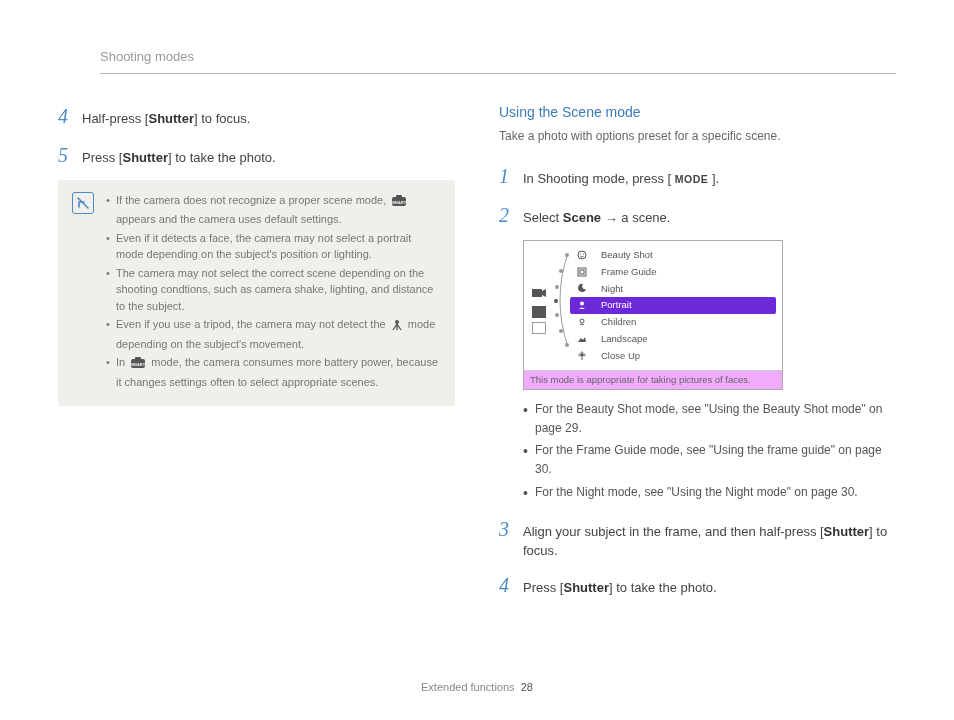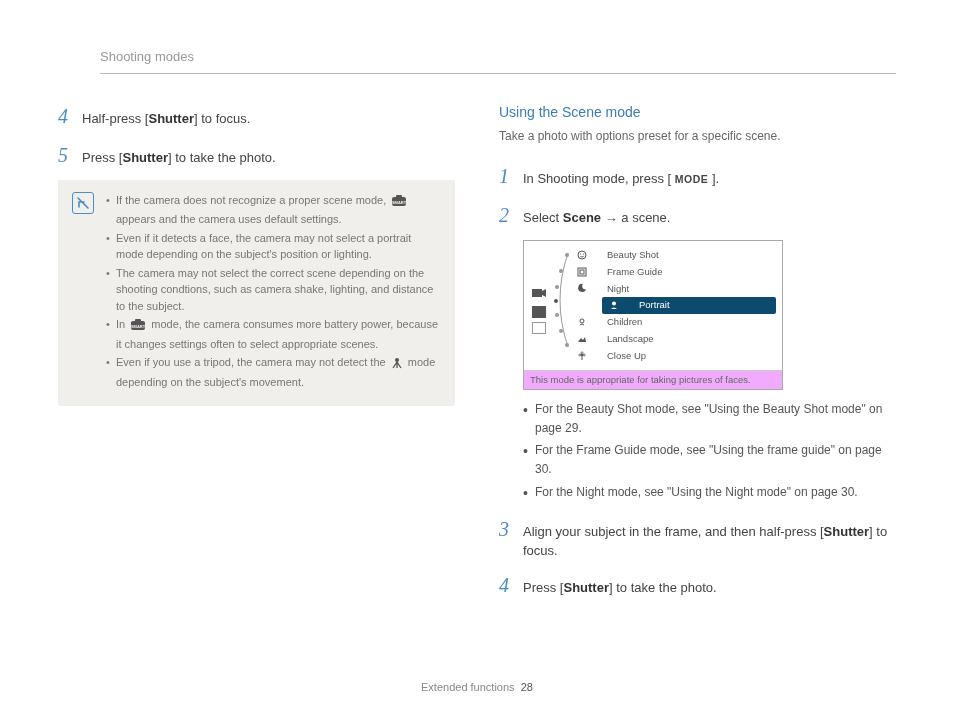--- a/index.html
+++ b/index.html
@@ -148,30 +148,29 @@
     flex-shrink:0;
     position:relative;
   }
   .scene-list {
     flex:1;
     padding: 2px 0;
   }
   .scene-item {
     display:flex;
     align-items:center;
-    gap:20px;
+    gap:14px;
     padding: 1.5px 6px;
     font-size:9.5px;
     color:#555;
   }
   .scene-item.sel {
-    background:#0c4a6e;
+    background:#6d28d9;
     color:#fff;
     border-radius:2px;
-    margin-left:32px;
   }
   .scene-item .si-icon {
     width:11px;height:11px;flex-shrink:0;
     display:flex;align-items:center;justify-content:center;
   }
   .scene-hint {
     background:#f0abfc;
     border-top:1px solid #ccc;
     padding:3px 6px;
     font-size:9.5px;
@@ -246,31 +245,31 @@
         <li>
           <span>If the camera does not recognize a proper scene mode, </span><span class="inline-icon"><svg width="16" height="12" viewBox="0 0 16 12">
                 <rect x="1" y="2" width="14" height="9" rx="2" fill="#555"></rect>
                 <rect x="5" y="0" width="6" height="3" rx="1" fill="#555"></rect>
                 <text x="8" y="9" text-anchor="middle" font-size="4" fill="#f1efec" font-weight="bold">SMART</text>
               </svg></span><span> appears and the camera uses default settings.</span>
         </li>
         <li>Even if it detects a face, the camera may not select a portrait mode depending on the subject's position or lighting.</li>
         <li>The camera may not select the correct scene depending on the shooting condtions, such as camera shake, lighting, and distance to the subject.</li>
         <li>
+          <span>Even if you use a tripod, the camera may not detect the </span><span class="inline-icon"><svg width="12" height="12" viewBox="0 0 12 12">
+                <circle cx="6" cy="3" r="2" fill="#555"></circle>
+                <path d="M6 5 L2 11 M6 5 L10 11 M6 5 L6 11" stroke="#555" stroke-width="1.3"></path>
+              </svg></span><span> mode depending on the subject's movement.</span>
+        </li>
+        <li>
           <span>In </span><span class="inline-icon"><svg width="16" height="12" viewBox="0 0 16 12">
                 <rect x="1" y="2" width="14" height="9" rx="2" fill="#555"></rect>
                 <rect x="5" y="0" width="6" height="3" rx="1" fill="#555"></rect>
                 <text x="8" y="9" text-anchor="middle" font-size="4" fill="#f1efec" font-weight="bold">SMART</text>
               </svg></span><span> mode, the camera consumes more battery power, because it changes settings often to select appropriate scenes.</span>
-        </li>
-        <li>
-          <span>Even if you use a tripod, the camera may not detect the </span><span class="inline-icon"><svg width="12" height="12" viewBox="0 0 12 12">
-                <circle cx="6" cy="3" r="2" fill="#555"></circle>
-                <path d="M6 5 L2 11 M6 5 L10 11 M6 5 L6 11" stroke="#555" stroke-width="1.3"></path>
-              </svg></span><span> mode depending on the subject's movement.</span>
         </li>
       </ul>
     </div>
 
   </div>
 
   <div class="col">
 
     <h2 class="section-title">Using the Scene mode</h2>
     <div class="section-sub">Take a photo with options preset for a specific scene.</div>

